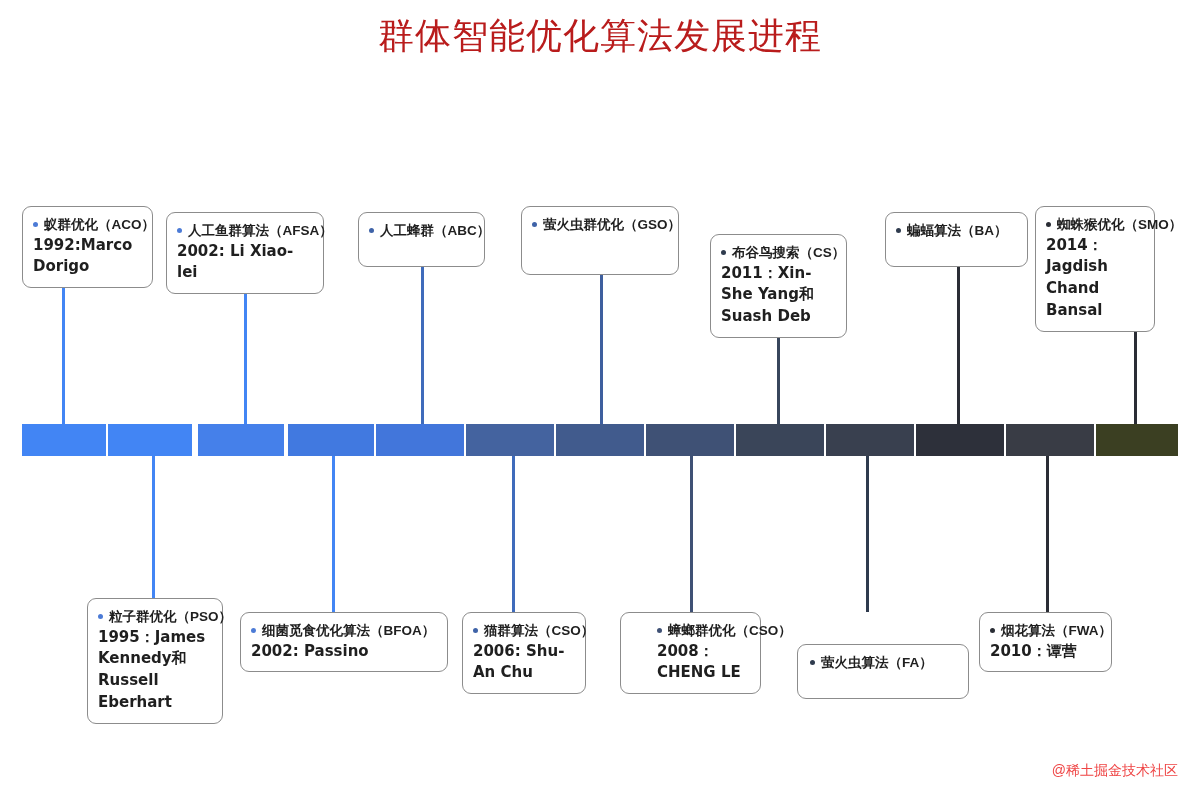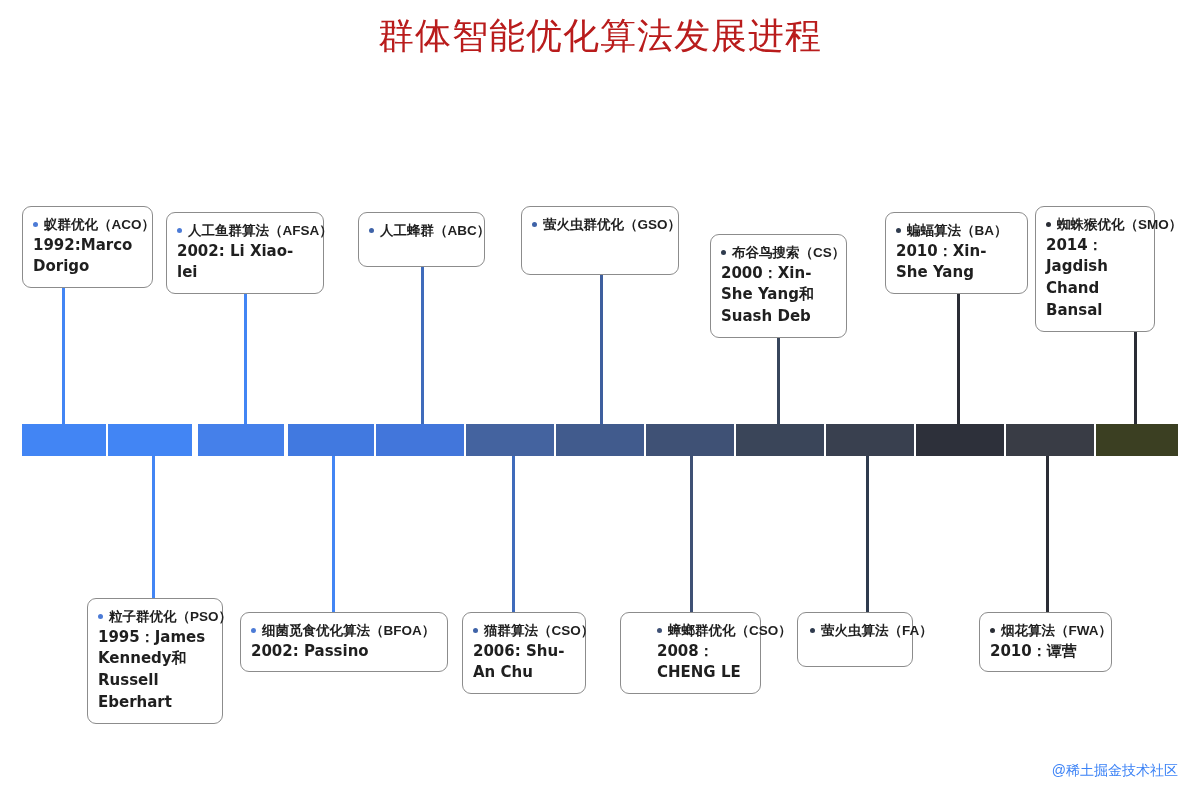--- a/index.html
+++ b/index.html
@@ -61,21 +61,21 @@
     color: #1f1f1f;
     line-height: 1.46;
     font-family: "DejaVu Sans", "Liberation Sans", sans-serif;
   }
 
   
   .watermark {
     position: absolute;
     right: 22px; bottom: 20px;
     font-size: 14px;
-    color: #3b82f6;
+    color: #ef4444;
     white-space: nowrap;
   }
 </style>
 </head>
 <body>
 
 <div id="stage">
 
   <div class="title">群体智能优化算法发展进程</div>
 
@@ -136,28 +136,27 @@
         <div class="card-title">
           <span class="bullet" style="background: rgb(63, 99, 168);"></span>
           <span>萤火虫群优化（GSO）</span>
         </div>
       </div>
       <div class="card" style="left: 710px; top: 206px; width: 137px; min-height: 69px; margin-top: 28px;">
         <div class="card-title">
           <span class="bullet" style="background: rgb(47, 59, 78);"></span>
           <span>布谷鸟搜索（CS）</span>
         </div>
-        <div class="card-sub">2000：Xin-She Yang和Suash Deb</div>
+        <div class="card-sub">2011：Xin-She Yang和Suash Deb</div>
       </div>
       <div class="card" style="left: 885px; top: 212px; width: 143px; min-height: 55px;">
         <div class="card-title">
           <span class="bullet" style="background: rgb(47, 59, 78);"></span>
           <span>蝙蝠算法（BA）</span>
         </div>
-        <div class="card-sub">2010：Xin-She Yang</div>
       </div>
       <div class="card" style="left: 1035px; top: 206px; width: 120px; min-height: 69px;">
         <div class="card-title">
           <span class="bullet" style="background: rgb(42, 45, 53);"></span>
           <span>蜘蛛猴优化（SMO）</span>
         </div>
         <div class="card-sub">2014：Jagdish Chand Bansal</div>
       </div>
       <div class="card" style="left: 87px; top: 598px; width: 136px; min-height: 82px;">
         <div class="card-title">
@@ -180,21 +179,21 @@
         </div>
         <div class="card-sub">2006: Shu-An Chu</div>
       </div>
       <div class="card" style="left: 620px; top: 612px; width: 141px; min-height: 55px; padding-left: 36px;">
         <div class="card-title">
           <span class="bullet" style="background: rgb(63, 81, 117);"></span>
           <span>蟑螂群优化（CSO）</span>
         </div>
         <div class="card-sub">2008：CHENG LE</div>
       </div>
-      <div class="card" style="left: 797px; top: 612px; width: 116px; min-height: 55px; padding-left: 12px;">
+      <div class="card" style="left: 797px; top: 644px; width: 172px; min-height: 55px; padding-left: 12px;">
         <div class="card-title">
           <span class="bullet" style="background: rgb(47, 59, 78);"></span>
           <span>萤火虫算法（FA）</span>
         </div>
       </div>
       <div class="card" style="left: 979px; top: 612px; width: 133px; min-height: 55px;">
         <div class="card-title">
           <span class="bullet" style="background: rgb(42, 45, 53);"></span>
           <span>烟花算法（FWA）</span>
         </div>

